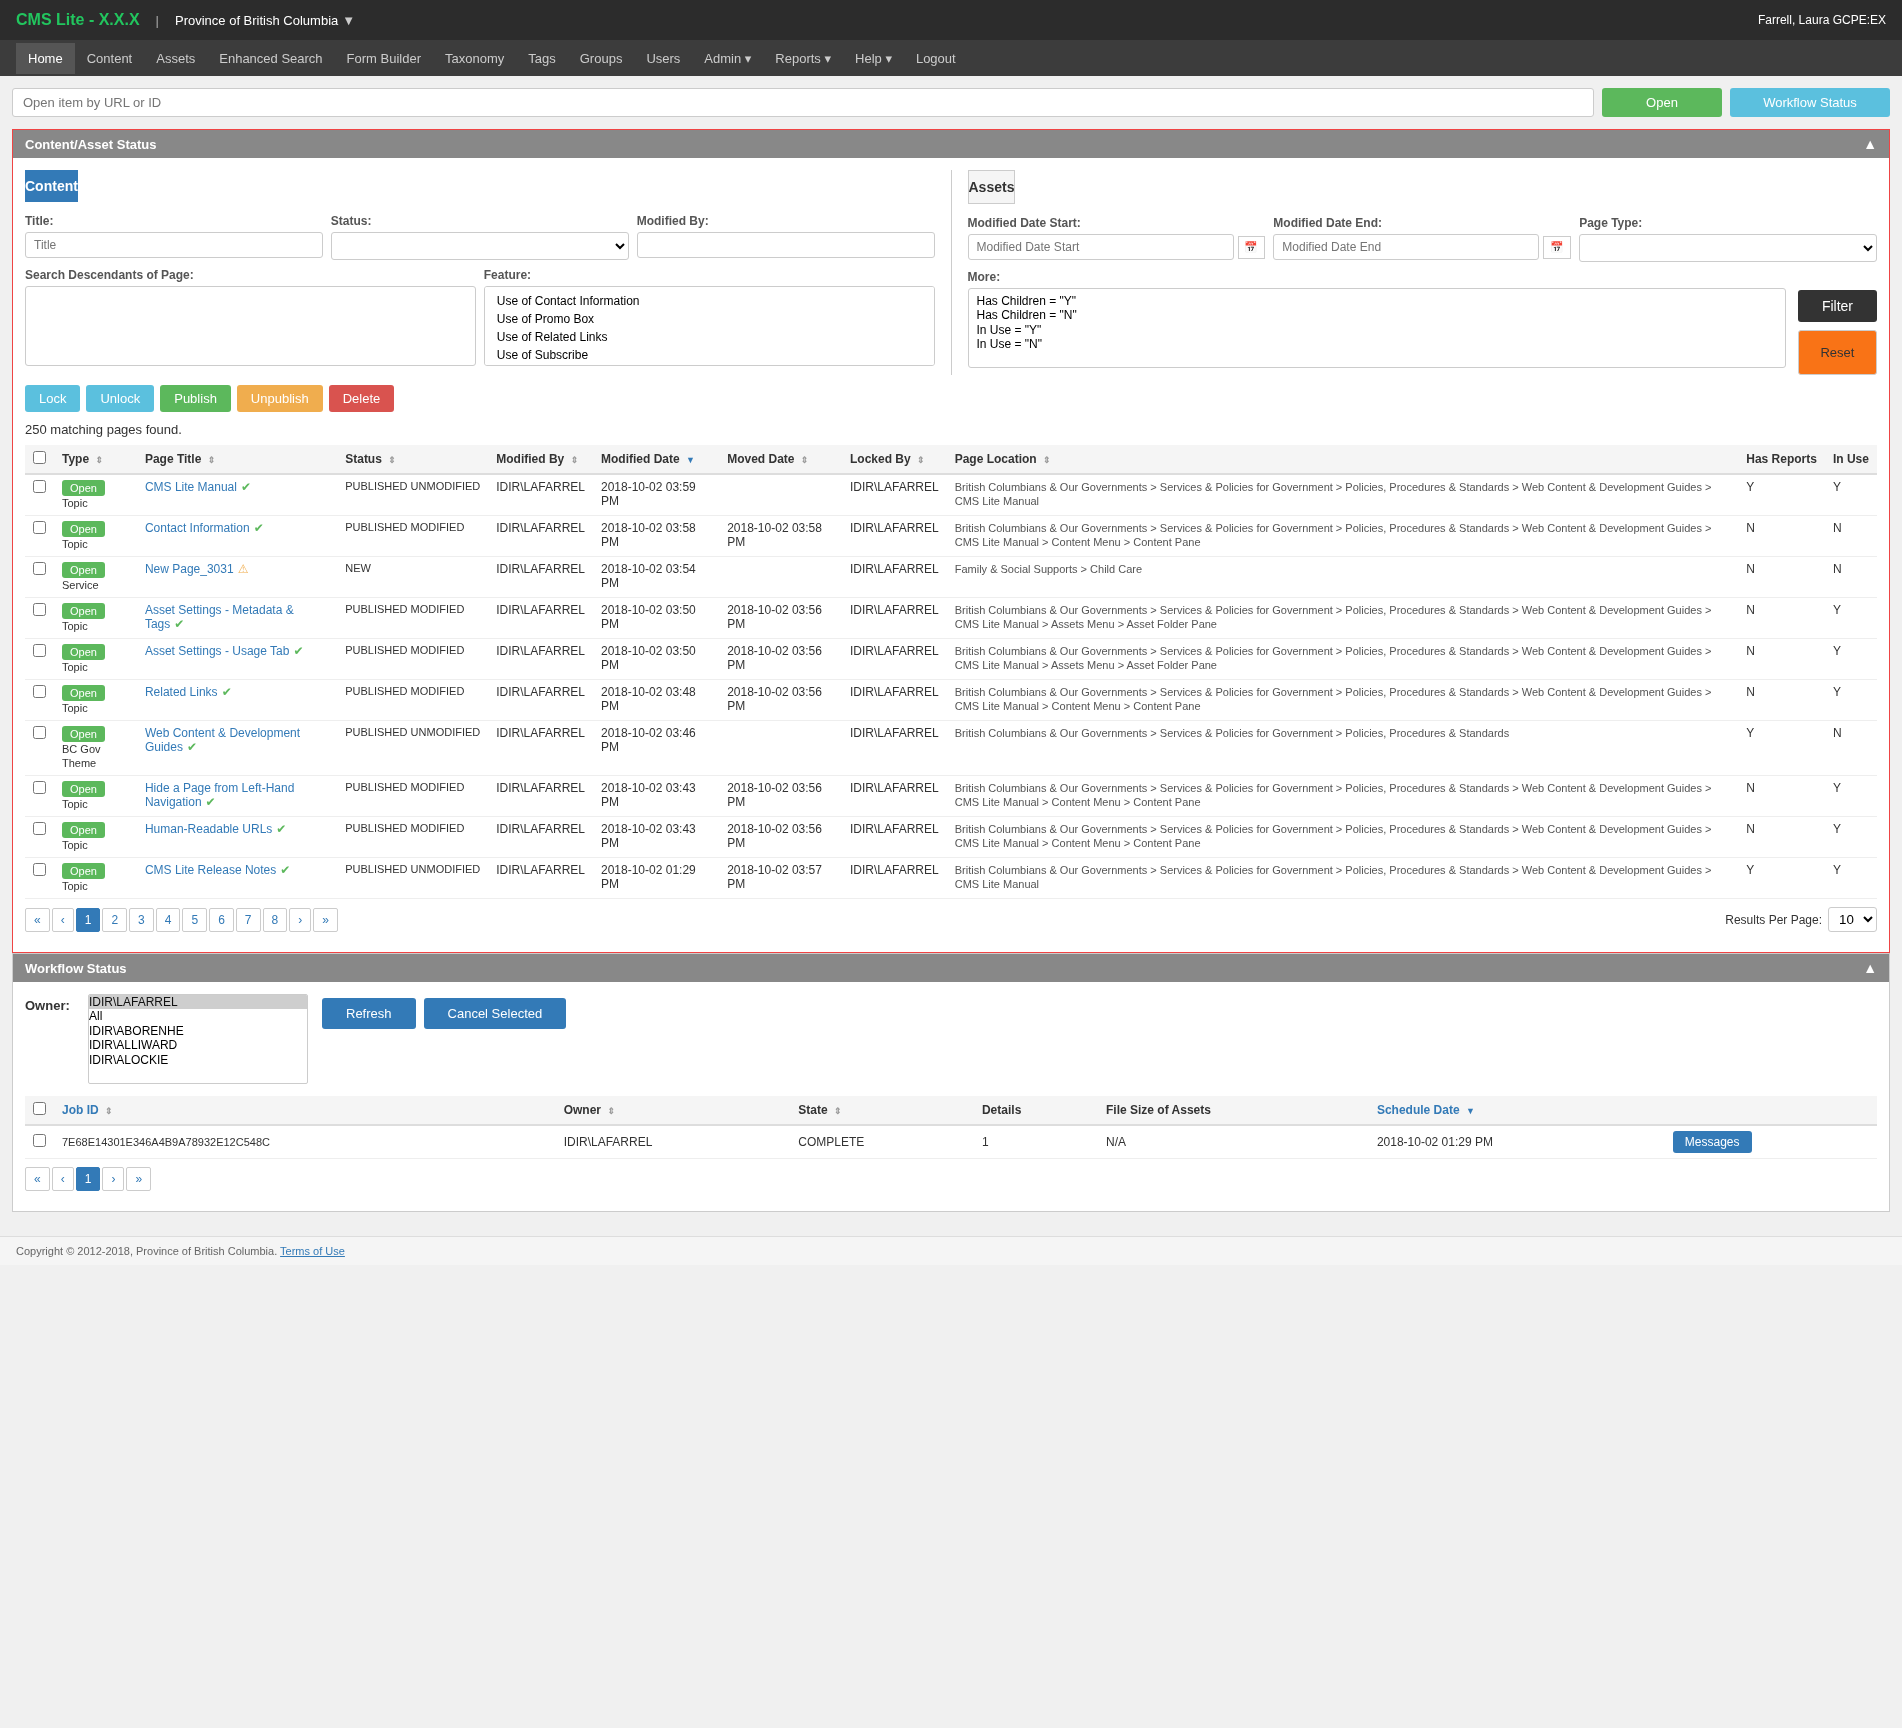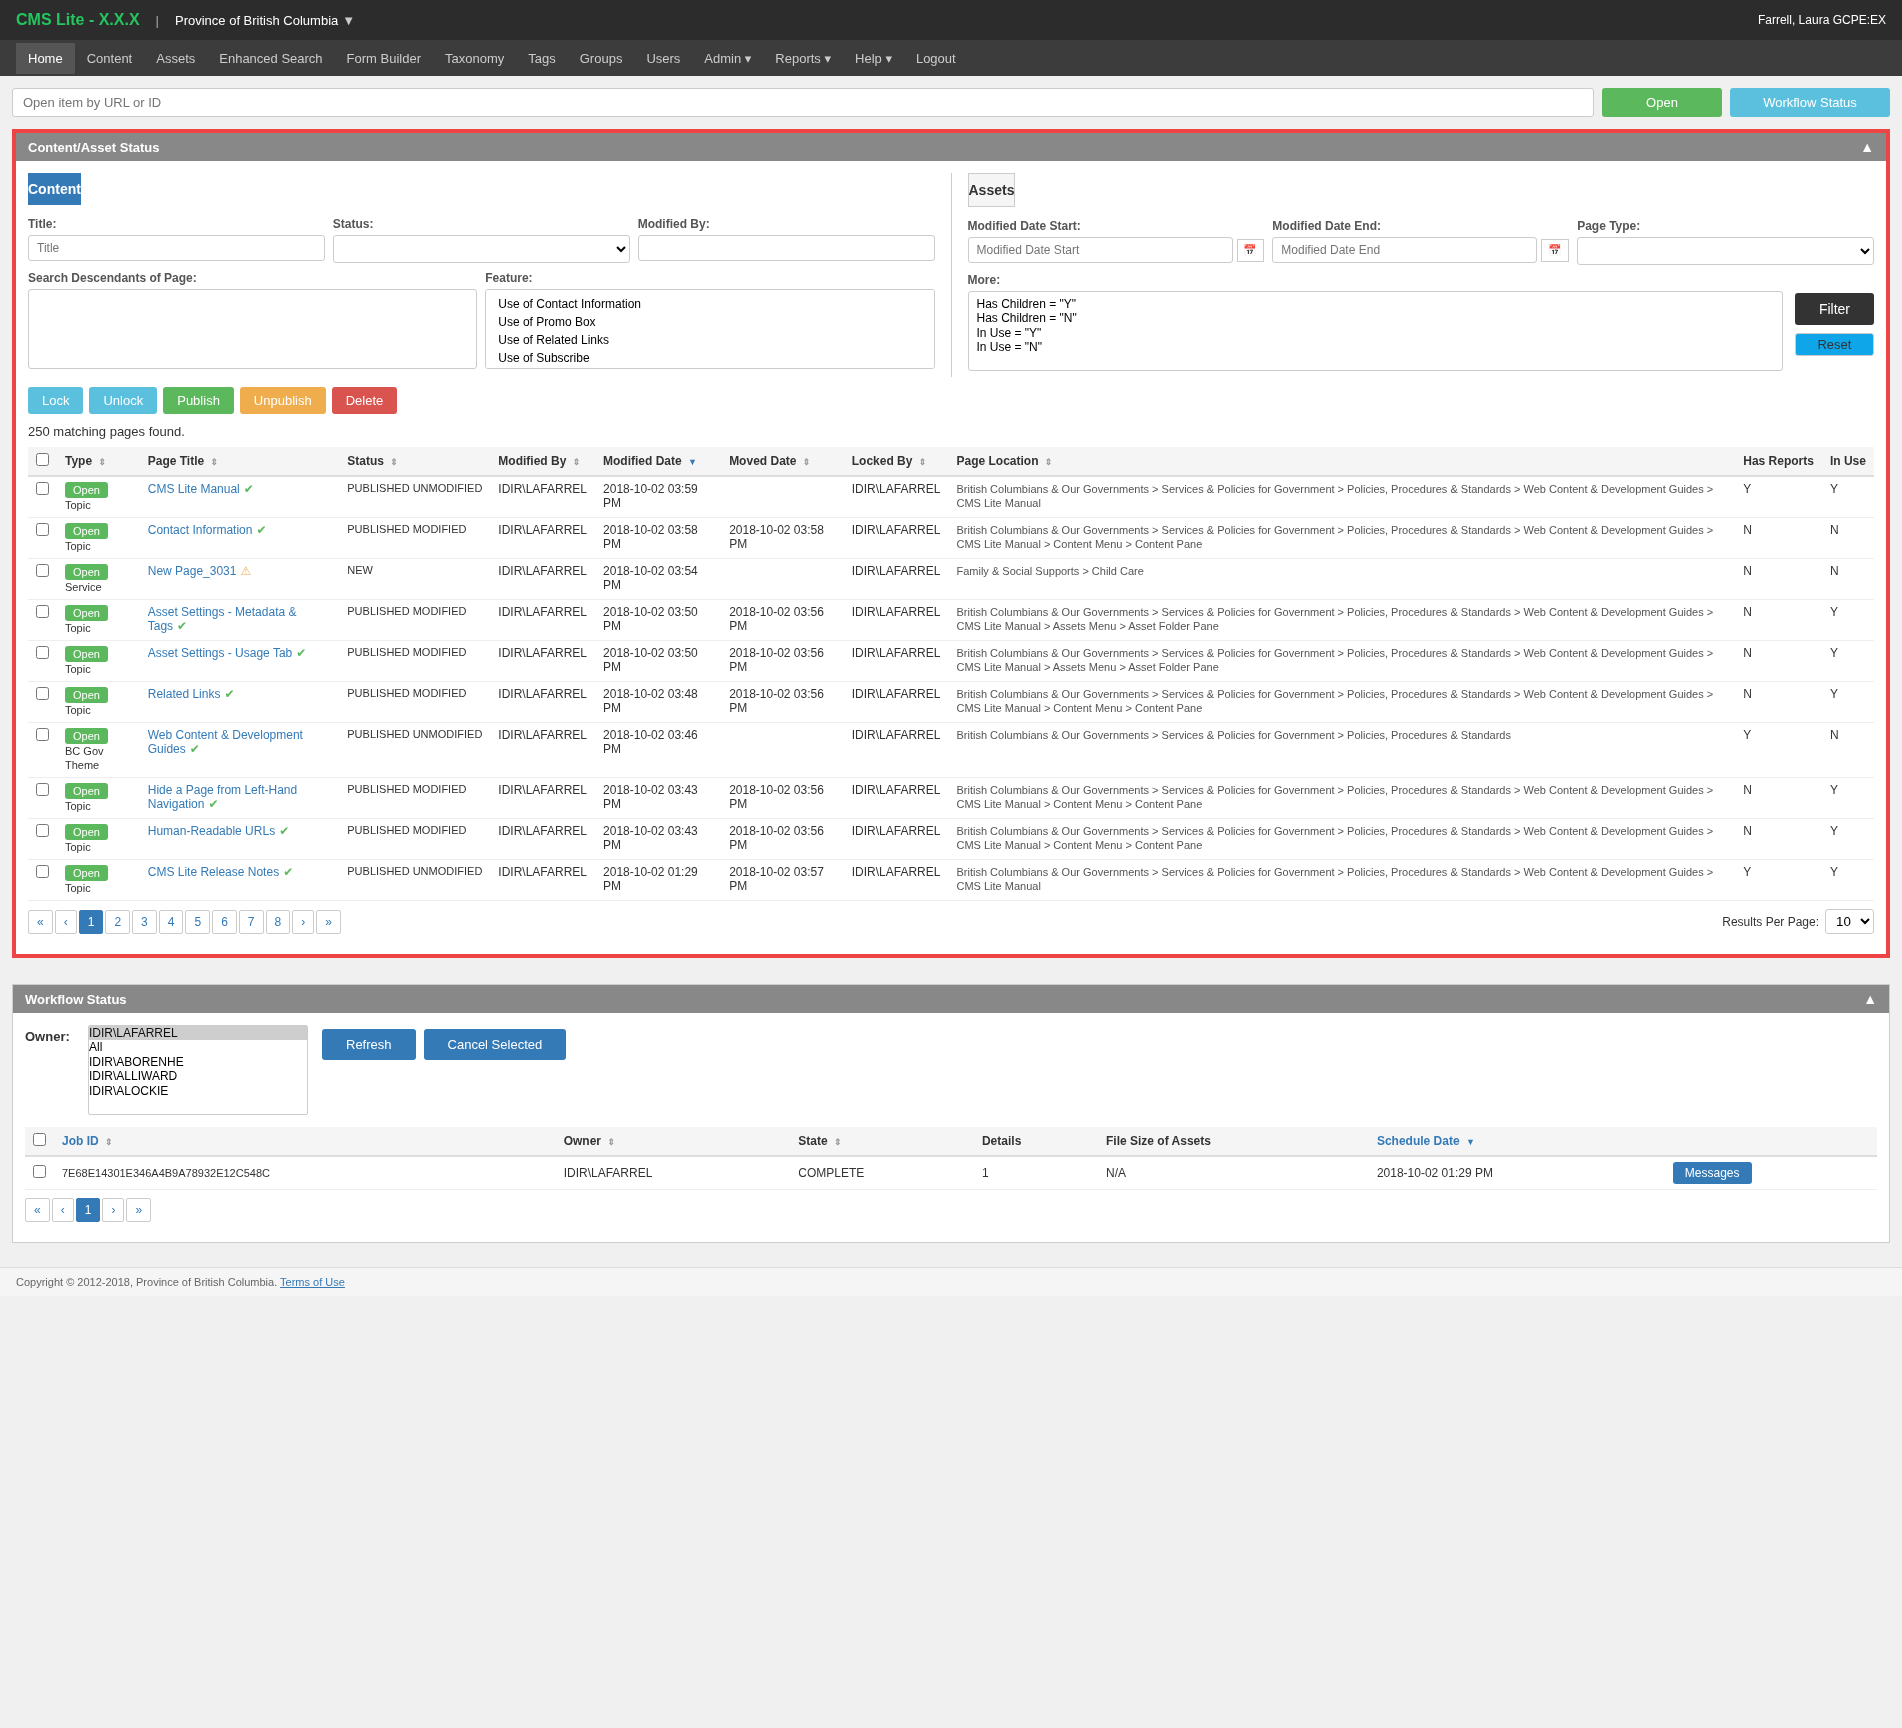--- a/index.html
+++ b/index.html
@@ -19,21 +19,21 @@
     
     .main-content { padding: 12px; }
 
     
     .url-section { display: flex; gap: 8px; margin-bottom: 12px; }
     .url-input { flex: 1; padding: 6px 10px; border: 1px solid #ccc; border-radius: 3px; font-size: 13px; }
     .btn-open { background: #5cb85c; color: #fff; border: none; padding: 6px 24px; border-radius: 3px; cursor: pointer; font-size: 13px; min-width: 120px; }
     .btn-workflow { background: #5bc0de; color: #fff; border: none; padding: 6px 24px; border-radius: 3px; cursor: pointer; font-size: 13px; min-width: 160px; }
 
     
-    .panel { background: #fff; border: 4px solid #ef4444; margin-bottom: 26px; }
+    .panel { background: #fff; border: 1px solid #ef4444; margin-bottom: 0; }
     .panel-header { background: #888; color: #fff; padding: 6px 12px; font-size: 13px; font-weight: bold; display: flex; justify-content: space-between; align-items: center; }
     .panel-header .collapse-btn { cursor: pointer; color: #fff; font-size: 14px; }
 
     .panel-body { padding: 12px; }
     .tab-content-btn { background: #337ab7; color: #fff; border: none; padding: 8px 0; flex: 1; cursor: pointer; font-size: 14px; font-weight: bold; }
     .tab-assets-btn { background: #f5f5f5; color: #333; border: 1px solid #ccc; padding: 8px 0; flex: 1; cursor: pointer; font-size: 14px; font-weight: bold; }
     .form-group { display: flex; flex-direction: column; gap: 4px; }
     .form-group label { font-size: 12px; font-weight: bold; color: #555; }
     .form-group input, .form-group select { padding: 5px 8px; border: 1px solid #ccc; border-radius: 3px; font-size: 12px; }
 
@@ -42,21 +42,21 @@
 
     
     .two-col { display: flex; gap: 0; }
     .content-col { flex: 1; border-right: 1px solid #ccc; padding-right: 16px; }
     .assets-col { flex: 1; padding-left: 16px; }
     .date-input-wrapper { display: flex; align-items: center; gap: 4px; }
     .date-input-wrapper input { flex: 1; padding: 5px 8px; border: 1px solid #ccc; border-radius: 3px; font-size: 12px; }
     .date-cal-btn { background: #fff; border: 1px solid #ccc; padding: 4px 6px; cursor: pointer; font-size: 11px; }
     .more-list { border: 1px solid #ccc; height: 80px; overflow-y: scroll; font-size: 12px; padding: 4px; min-width: 180px; }
     .btn-filter { background: #333; color: #fff; border: none; padding: 8px 24px; border-radius: 3px; cursor: pointer; font-size: 14px; flex: 1; }
-    .btn-reset { background: #0ea5e9; color: #333; border: 1px solid #ccc; padding: 3px 16px; border-radius: 3px; cursor: pointer; font-size: 13px; }
+    .btn-reset { background: #f97316; color: #333; border: 1px solid #ccc; padding: 14px 16px; border-radius: 3px; cursor: pointer; font-size: 13px; }
 
     
     .action-btns { display: flex; gap: 6px; padding: 10px 0; }
     .btn-lock { background: #5bc0de; color: #fff; border: none; padding: 6px 14px; border-radius: 3px; cursor: pointer; font-size: 13px; }
     .btn-unlock { background: #5bc0de; color: #fff; border: none; padding: 6px 14px; border-radius: 3px; cursor: pointer; font-size: 13px; }
     .btn-publish { background: #5cb85c; color: #fff; border: none; padding: 6px 14px; border-radius: 3px; cursor: pointer; font-size: 13px; }
     .btn-unpublish { background: #f0ad4e; color: #fff; border: none; padding: 6px 14px; border-radius: 3px; cursor: pointer; font-size: 13px; }
     .btn-delete { background: #d9534f; color: #fff; border: none; padding: 6px 14px; border-radius: 3px; cursor: pointer; font-size: 13px; }
 
     

